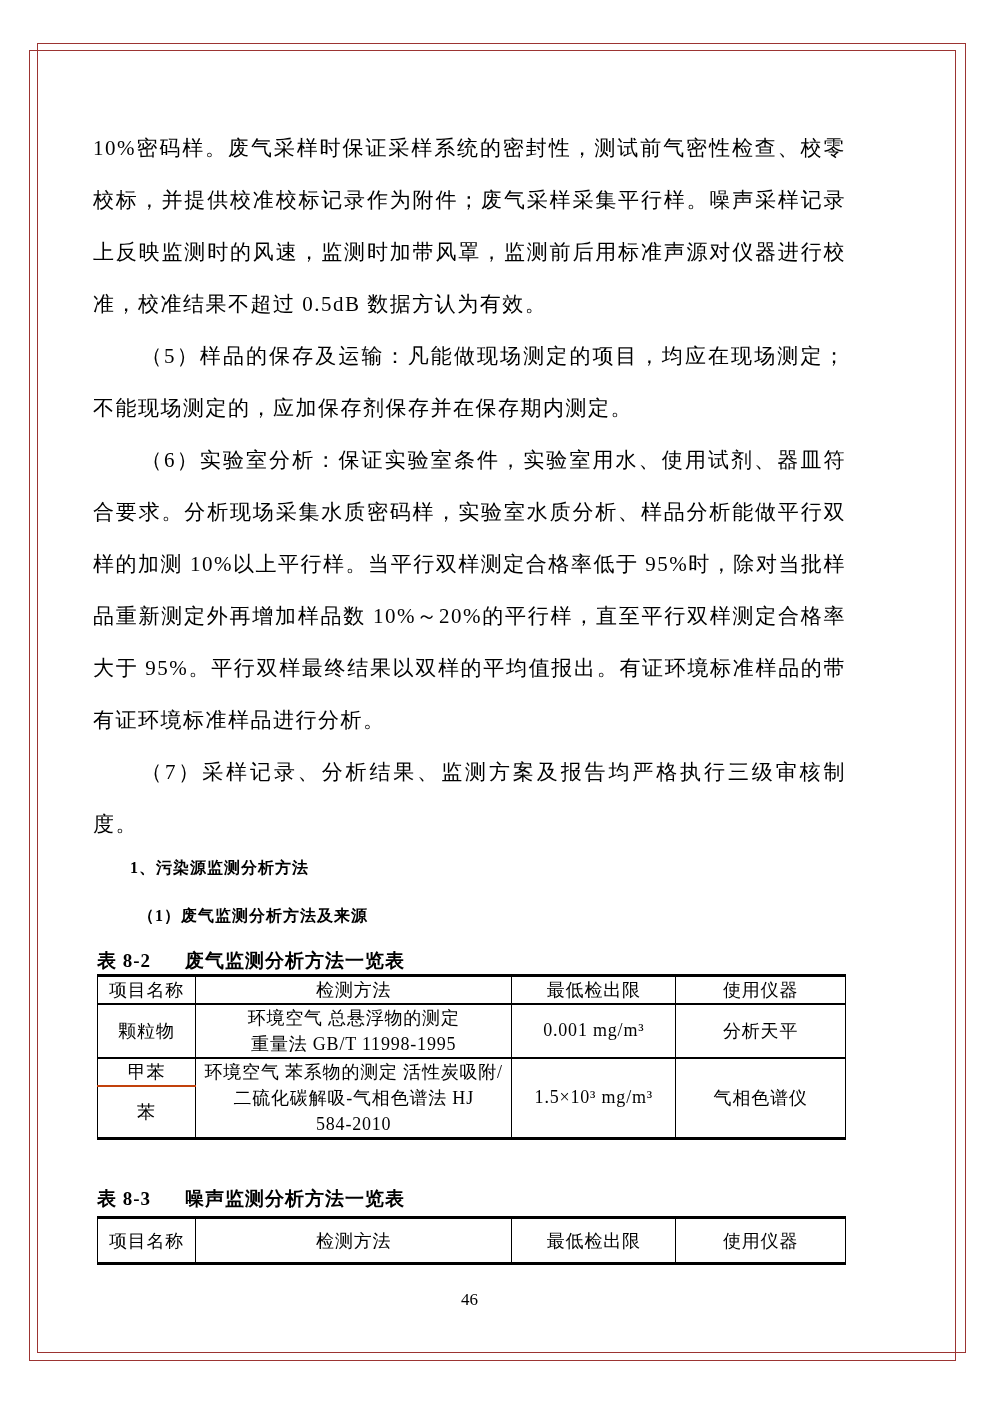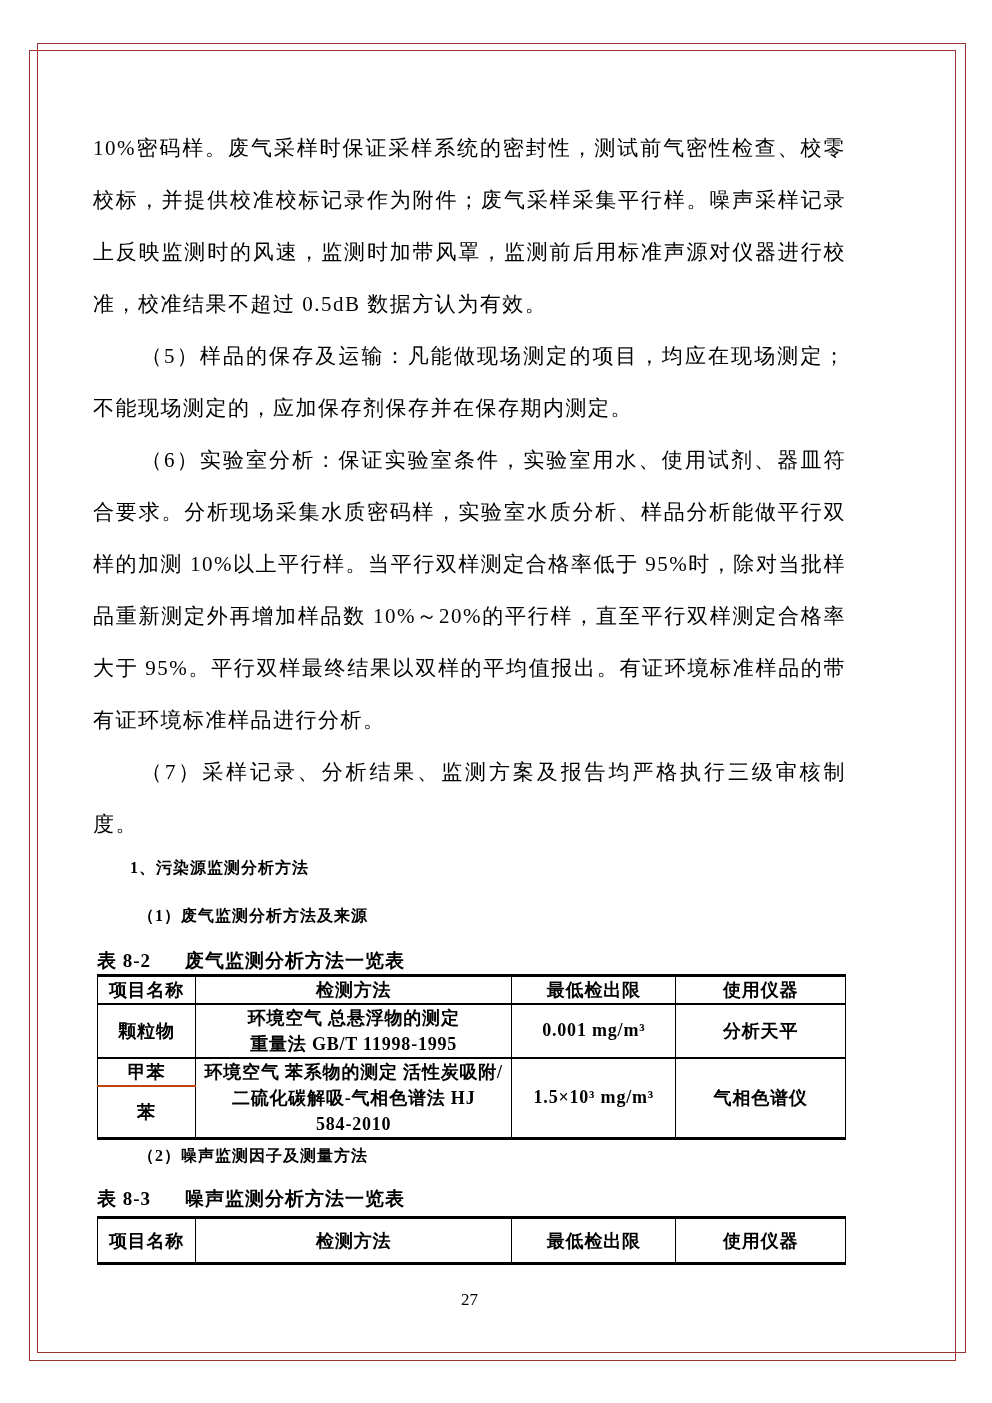--- a/index.html
+++ b/index.html
@@ -52,21 +52,21 @@
   .tbl-wrap.t83 { top: 1216px; }
 
   table {
     width: 100%; border-collapse: collapse; table-layout: fixed;
     font-size: 18px; letter-spacing: 0.8px;
     border-top: 3px solid #000; border-bottom: 3px solid #000;
   }
   th, td {
     border: 1px solid #000;
     text-align: center; vertical-align: middle;
-    font-weight: bold; padding: 0 4px;
+    font-weight: normal; padding: 0 4px;
   }
   .t82 tr.hdr th { height: 28px; border-bottom: 2px solid #000; }
   .t82 tr.r-particulate td { height: 53px; border-bottom: 2px solid #000; }
   .t82 tr.r-toluene td { height: 27px; }
   .t82 td.cell-item-bottom { height: 50px; }
   .t82 td.split { border-bottom: 2px solid #c2410c; }
   .t83 tr.hdr th { height: 46px; }
   td.method { white-space: pre-line; line-height: 26px; }
 
   .page-number {
@@ -128,21 +128,20 @@
         <td rowspan="2">1.5×10³ mg/m³</td>
         <td rowspan="2">气相色谱仪</td>
       </tr>
       <tr>
         <td class="cell-item-bottom">苯</td>
       </tr>
     </tbody>
       </table>
   </div>
 
-  <div class="abs subhead s3">（2）噪声监测因子及测量方法</div>
 
   <div class="abs table-caption c83">
     <span class="cap-label">表 8-3</span><span>噪声监测分析方法一览表</span>
   </div>
 
   <div class="abs tbl-wrap t83">
     <table class="t83">
       <colgroup>
         <col style="width:13.1%">
           <col style="width:42.3%">
@@ -153,15 +152,15 @@
           <tr class="hdr">
         <th>项目名称</th>
         <th>检测方法</th>
         <th>最低检出限</th>
         <th>使用仪器</th>
       </tr>
     </tbody>
       </table>
   </div>
 
-  <div class="abs page-number">27</div>
+  <div class="abs page-number">46</div>
 
 </div>
 
 </body></html>

